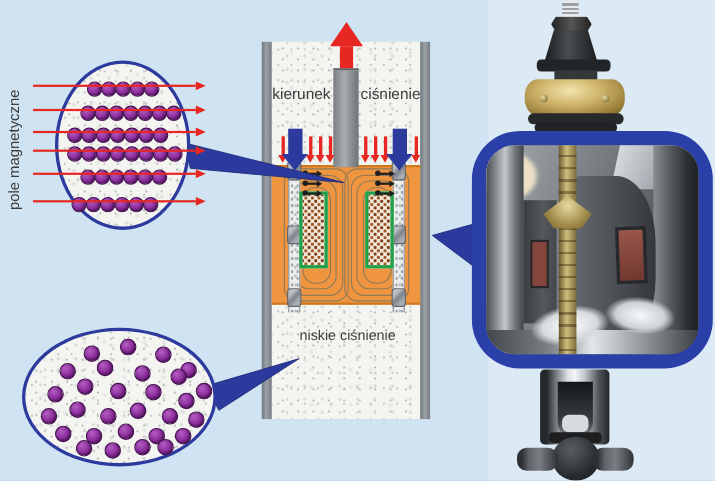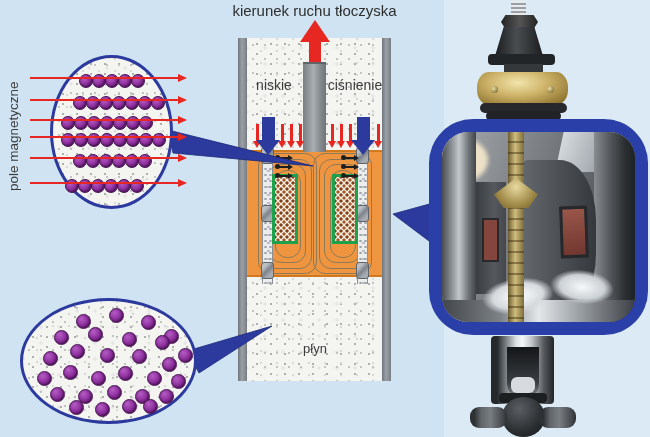--- a/index.html
+++ b/index.html
@@ -186,23 +186,23 @@
       <div class="arrow-down-red" style="left: 330.5px; top: 124px; height: 17px;"></div>
       <div class="arrow-down-red" style="left: 339.5px; top: 124px; height: 17px;"></div>
       <div class="arrow-down-red" style="left: 348.5px; top: 124px; height: 17px;"></div>
       <div class="arrow-down-red" style="left: 376.5px; top: 124px; height: 17px;"></div>
     </div>
   <div id="blue-arrows">
       <div class="arrow-down-blue" style="left: 261.5px; top: 117px; height: 23px;"></div>
       <div class="arrow-down-blue" style="left: 356.5px; top: 117px; height: 23px;"></div>
     </div>
 
-  <div class="lbl" style="left:244px;top:77px;width:60px;">niskie</div>
+  <div class="lbl" style="left:244px;top:77px;width:60px;">kierunek</div>
   <div class="lbl" style="left:324px;top:77px;width:62px;">ciśnienie</div>
-  <div class="lbl small" style="left:275px;top:341px;width:80px;">płyn</div>
+  <div class="lbl small" style="left:256px;top:297px;width:120px;">niskie ciśnienie</div>
 
   <svg class="pointers" viewBox="0 0 650 437">
     <polygon points="168,130 313,166 173,153" fill="#2c3a9e" stroke="#1d2a7a" stroke-width="0.8"></polygon>
     <polygon points="187,351 272,326 199,373" fill="#2c3a9e" stroke="#1d2a7a" stroke-width="0.8"></polygon>
     <polygon points="393,214 433,203 433,244" fill="#2c3a9e" stroke="#1d2a7a" stroke-width="0.8"></polygon>
   </svg>
 
   <div class="oval top speckle" id="oval-top">
       <div class="pcl" style="left: 26px; top: 16px; width: 14px; height: 14px;"></div>
       <div class="pcl" style="left: 39px; top: 16px; width: 14px; height: 14px;"></div>
@@ -313,14 +313,13 @@
       <div class="ph-lwin"></div>
       <div class="ph-rwin"></div>
       <div class="ph-bottom"></div>
       <div class="ph-glint1"></div>
       <div class="ph-glint2"></div>
       <div class="ph-rod"></div>
       <div class="ph-flare"></div>
     </div>
   </div>
 
-  <div class="title">kierunek ruchu tłoczyska</div>
 </div>
 
 </body></html>

